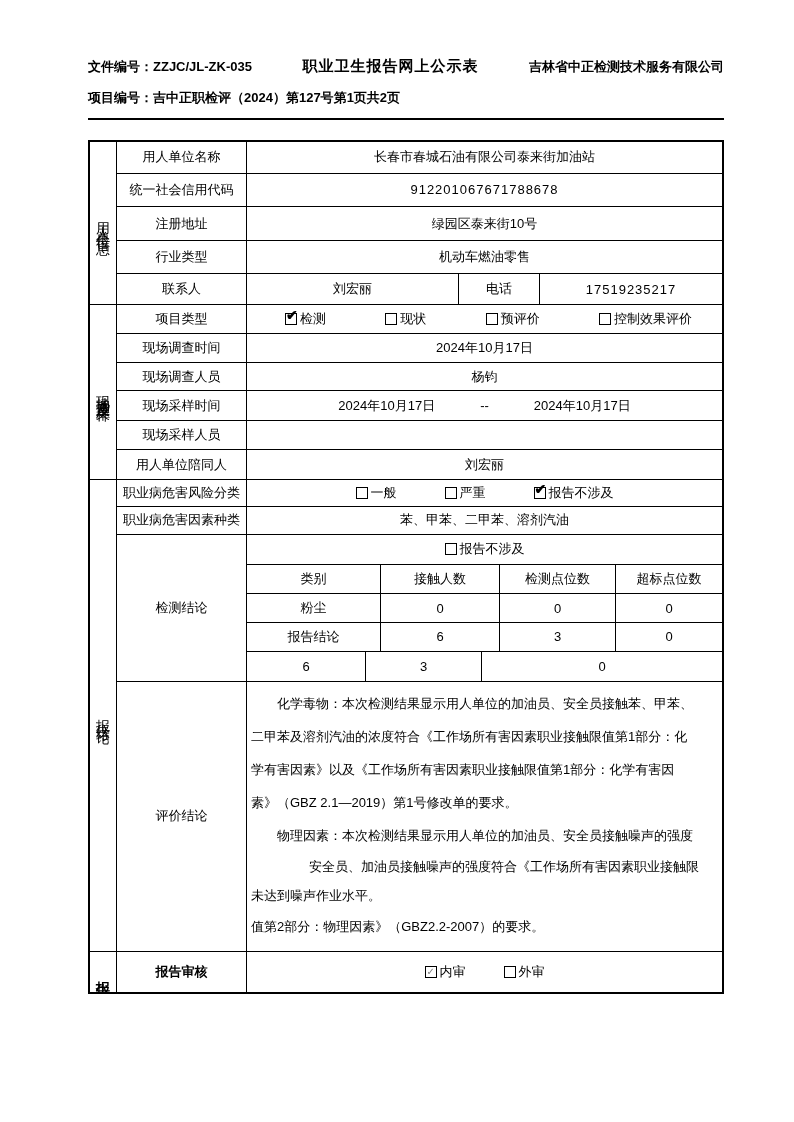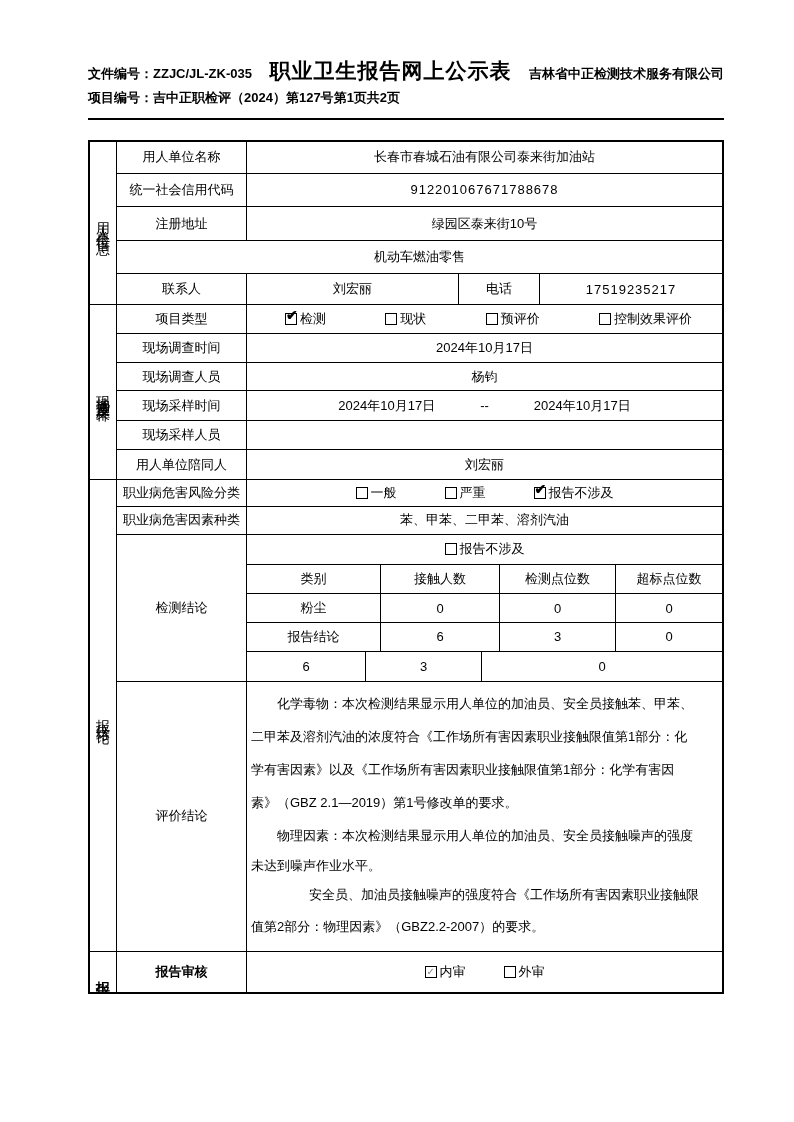--- a/index.html
+++ b/index.html
@@ -5,21 +5,21 @@
   html,body { margin:0; padding:0; }
   body {
     width:794px; height:1122px; background:#fff; color:#000;
     font-family:"Liberation Sans", sans-serif; position:relative; overflow:hidden;
   }
   * { box-sizing:border-box; }
 
   
   .hdr { position:absolute; left:88px; top:57px; width:636px; }
   .hdr-row1 { display:flex; justify-content:space-between; align-items:baseline; font-weight:bold; font-size:13px; height:24px; }
-  .hdr-title { font-size:21px; letter-spacing:1px; }
+  .hdr-title { font-size:15px; letter-spacing:1px; }
   .hdr-row2 { display:flex; justify-content:flex-start; align-items:baseline; font-weight:bold; font-size:13px; height:24px; margin-top:8px; }
   .hdr-rule { margin-top:5px; border-top:2px solid #000; }
 
   
   .tbl {
     position:absolute; left:88px; top:140px; width:636px;
     border:2px solid #000; background:#fff; font-size:13px;
   }
   .section { display:flex; border-bottom:1px solid #000; }
   .section:last-child { border-bottom:none; }
@@ -93,20 +93,21 @@
       </div>
       <div class="row" style="height:33px">
         <div class="label">统一社会信用代码</div>
         <div class="content num">912201067671788678</div>
       </div>
       <div class="row" style="height:35px">
         <div class="label">注册地址</div>
         <div class="content">绿园区泰来街10号</div>
       </div>
       <div class="row" style="height:33px">
+        <div class="label">行业类型</div>
         <div class="content">机动车燃油零售</div>
       </div>
       <div class="row" style="height:30px">
         <div class="label">联系人</div>
         <div class="content col" style="flex-direction:row; padding:0;">
           <div class="cell" style="width:211px">刘宏丽</div>
           <div class="cell" style="width:81px">电话</div>
           <div class="cell num" style="flex:1">17519235217</div>
         </div>
       </div>
@@ -230,22 +231,22 @@
         </div>
       </div>
       <div class="row" style="height:270px">
         <div class="label">评价结论</div>
         <div class="content eval">
           <div class="eval-line ind-a">化学毒物：本次检测结果显示用人单位的加油员、安全员接触苯、甲苯、</div>
           <div class="eval-line">二甲苯及溶剂汽油的浓度符合《工作场所有害因素职业接触限值第1部分：化</div>
           <div class="eval-line">学有害因素》以及《工作场所有害因素职业接触限值第1部分：化学有害因</div>
           <div class="eval-line">素》（GBZ 2.1—2019）第1号修改单的要求。</div>
           <div class="eval-line ind-a">物理因素：本次检测结果显示用人单位的加油员、安全员接触噪声的强度</div>
+          <div class="eval-line ind-b" style="height:30px; line-height:30px;">安全员、加油员接触噪声的强度符合《工作场所有害因素职业接触限</div>
           <div class="eval-line" style="height:28px; line-height:28px;">未达到噪声作业水平。</div>
-          <div class="eval-line ind-b" style="height:30px; line-height:30px;">安全员、加油员接触噪声的强度符合《工作场所有害因素职业接触限</div>
           <div class="eval-line">值第2部分：物理因素》（GBZ2.2-2007）的要求。</div>
         </div>
       </div>
     </div>
   </div>
 
   <div class="section" style="height:40px">
     <div class="vcell">
       <div class="vtext bold" style="letter-spacing:2px">报告</div>
     </div>

